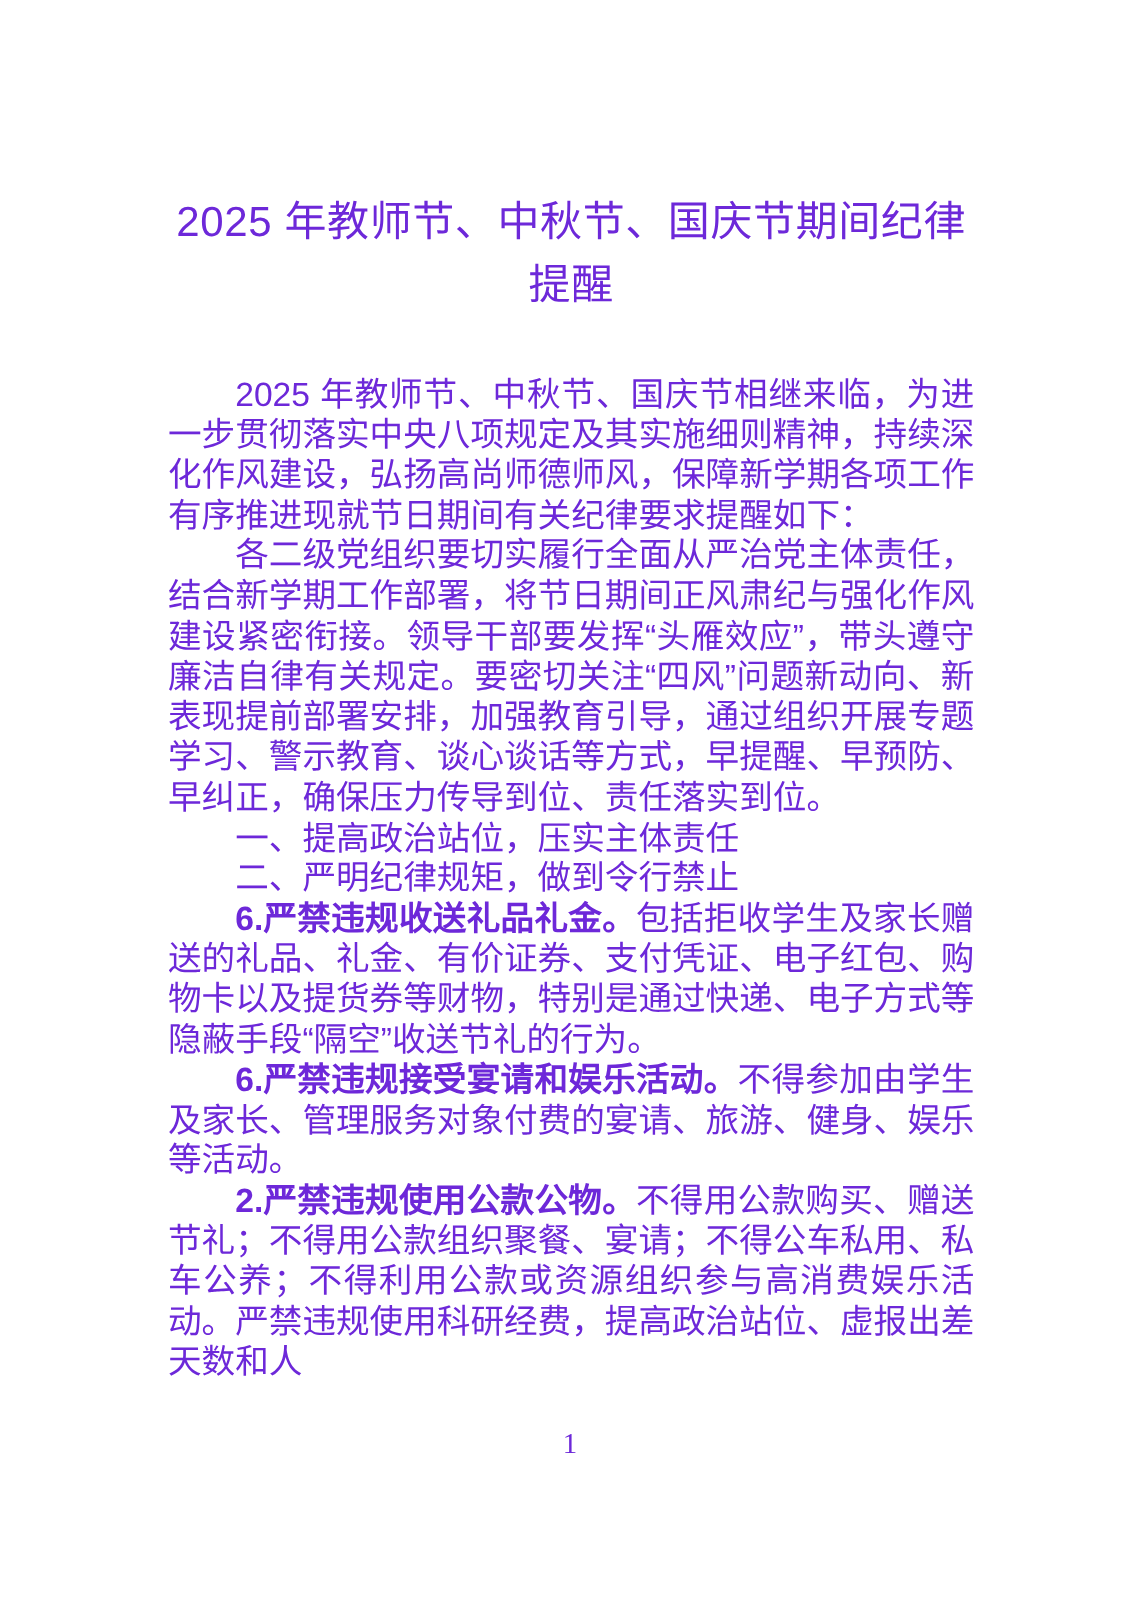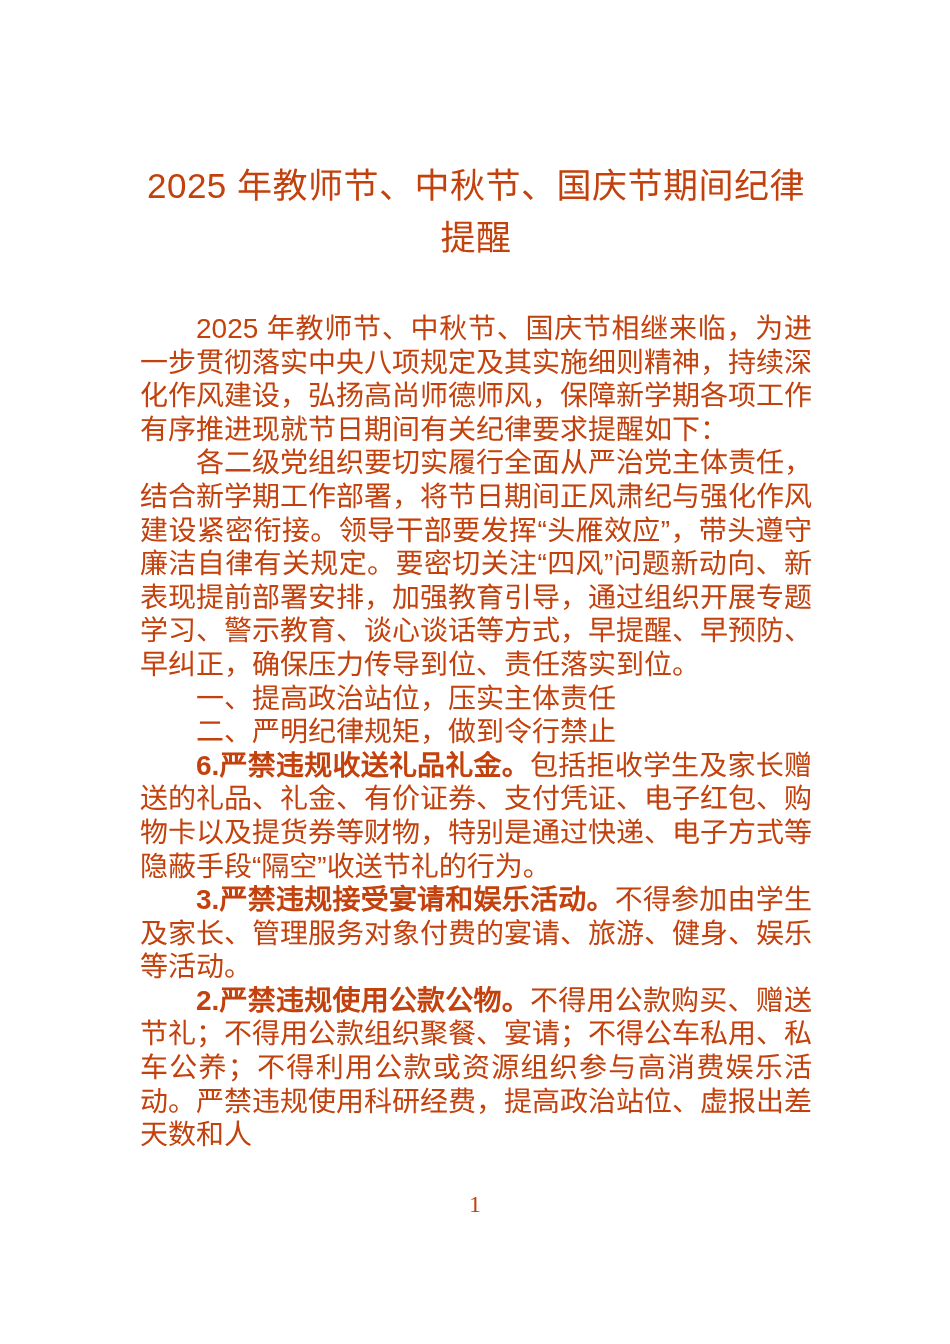--- a/index.html
+++ b/index.html
@@ -9,21 +9,21 @@
   }
 
   .page {
     position: relative;
     width: 950px;
     height: 1344px;
     background: #ffffff;
     overflow: hidden;
     box-sizing: border-box;
     font-family: "Liberation Sans", "DejaVu Sans", sans-serif;
-    color: #c2410c;
+    color: #6d28d9;
   }
 
   
   .content {
     position: absolute;
     left: 140px;
     top: 0;
     width: 672px;
   }
 
@@ -102,21 +102,21 @@
 
       <p class="para indent">
         <span>二、严明纪律规矩，做到令行禁止</span>
       </p>
 
       <p class="para indent">
         <span class="lead">6.严禁违规收送礼品礼金。</span><span>包括拒收学生及家长赠送的礼品、礼金、有价证券、支付凭证、电子红包、购物卡以及提货券等财物，特别是通过快递、电子方式等隐蔽手段“隔空”收送节礼的行为。</span>
       </p>
 
       <p class="para indent">
-        <span class="lead">3.严禁违规接受宴请和娱乐活动。</span><span>不得参加由学生及家长、管理服务对象付费的宴请、旅游、健身、娱乐等活动。</span>
+        <span class="lead">6.严禁违规接受宴请和娱乐活动。</span><span>不得参加由学生及家长、管理服务对象付费的宴请、旅游、健身、娱乐等活动。</span>
       </p>
 
       <p class="para indent">
         <span class="lead">2.严禁违规使用公款公物。</span><span>不得用公款购买、赠送节礼；不得用公款组织聚餐、宴请；不得公车私用、私车公养；不得利用公款或资源组织参与高消费娱乐活动。严禁违规使用科研经费，提高政治站位、虚报出差天数和人</span>
       </p>
 
     </div>
   </div>
 
   <div class="page-number">1</div>

